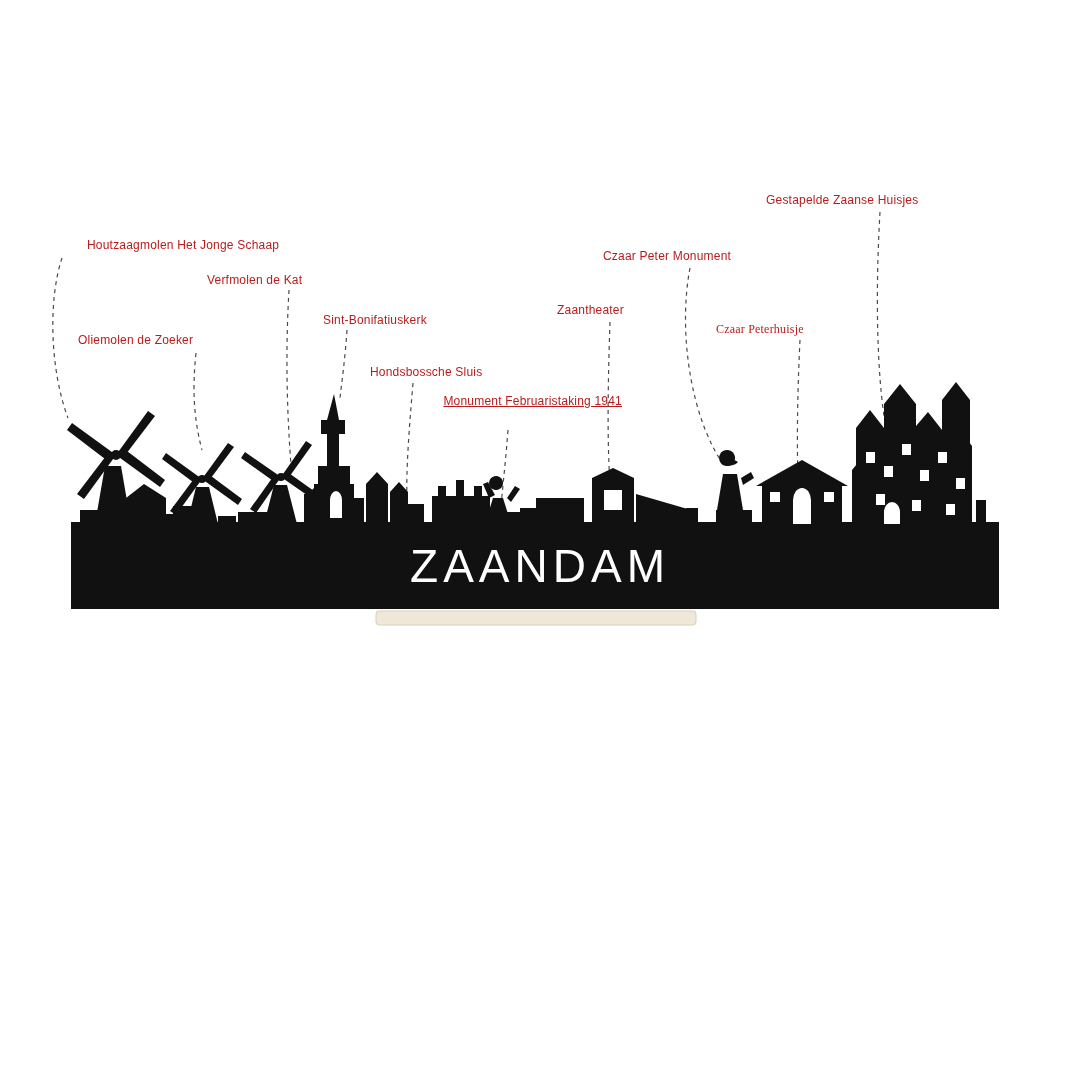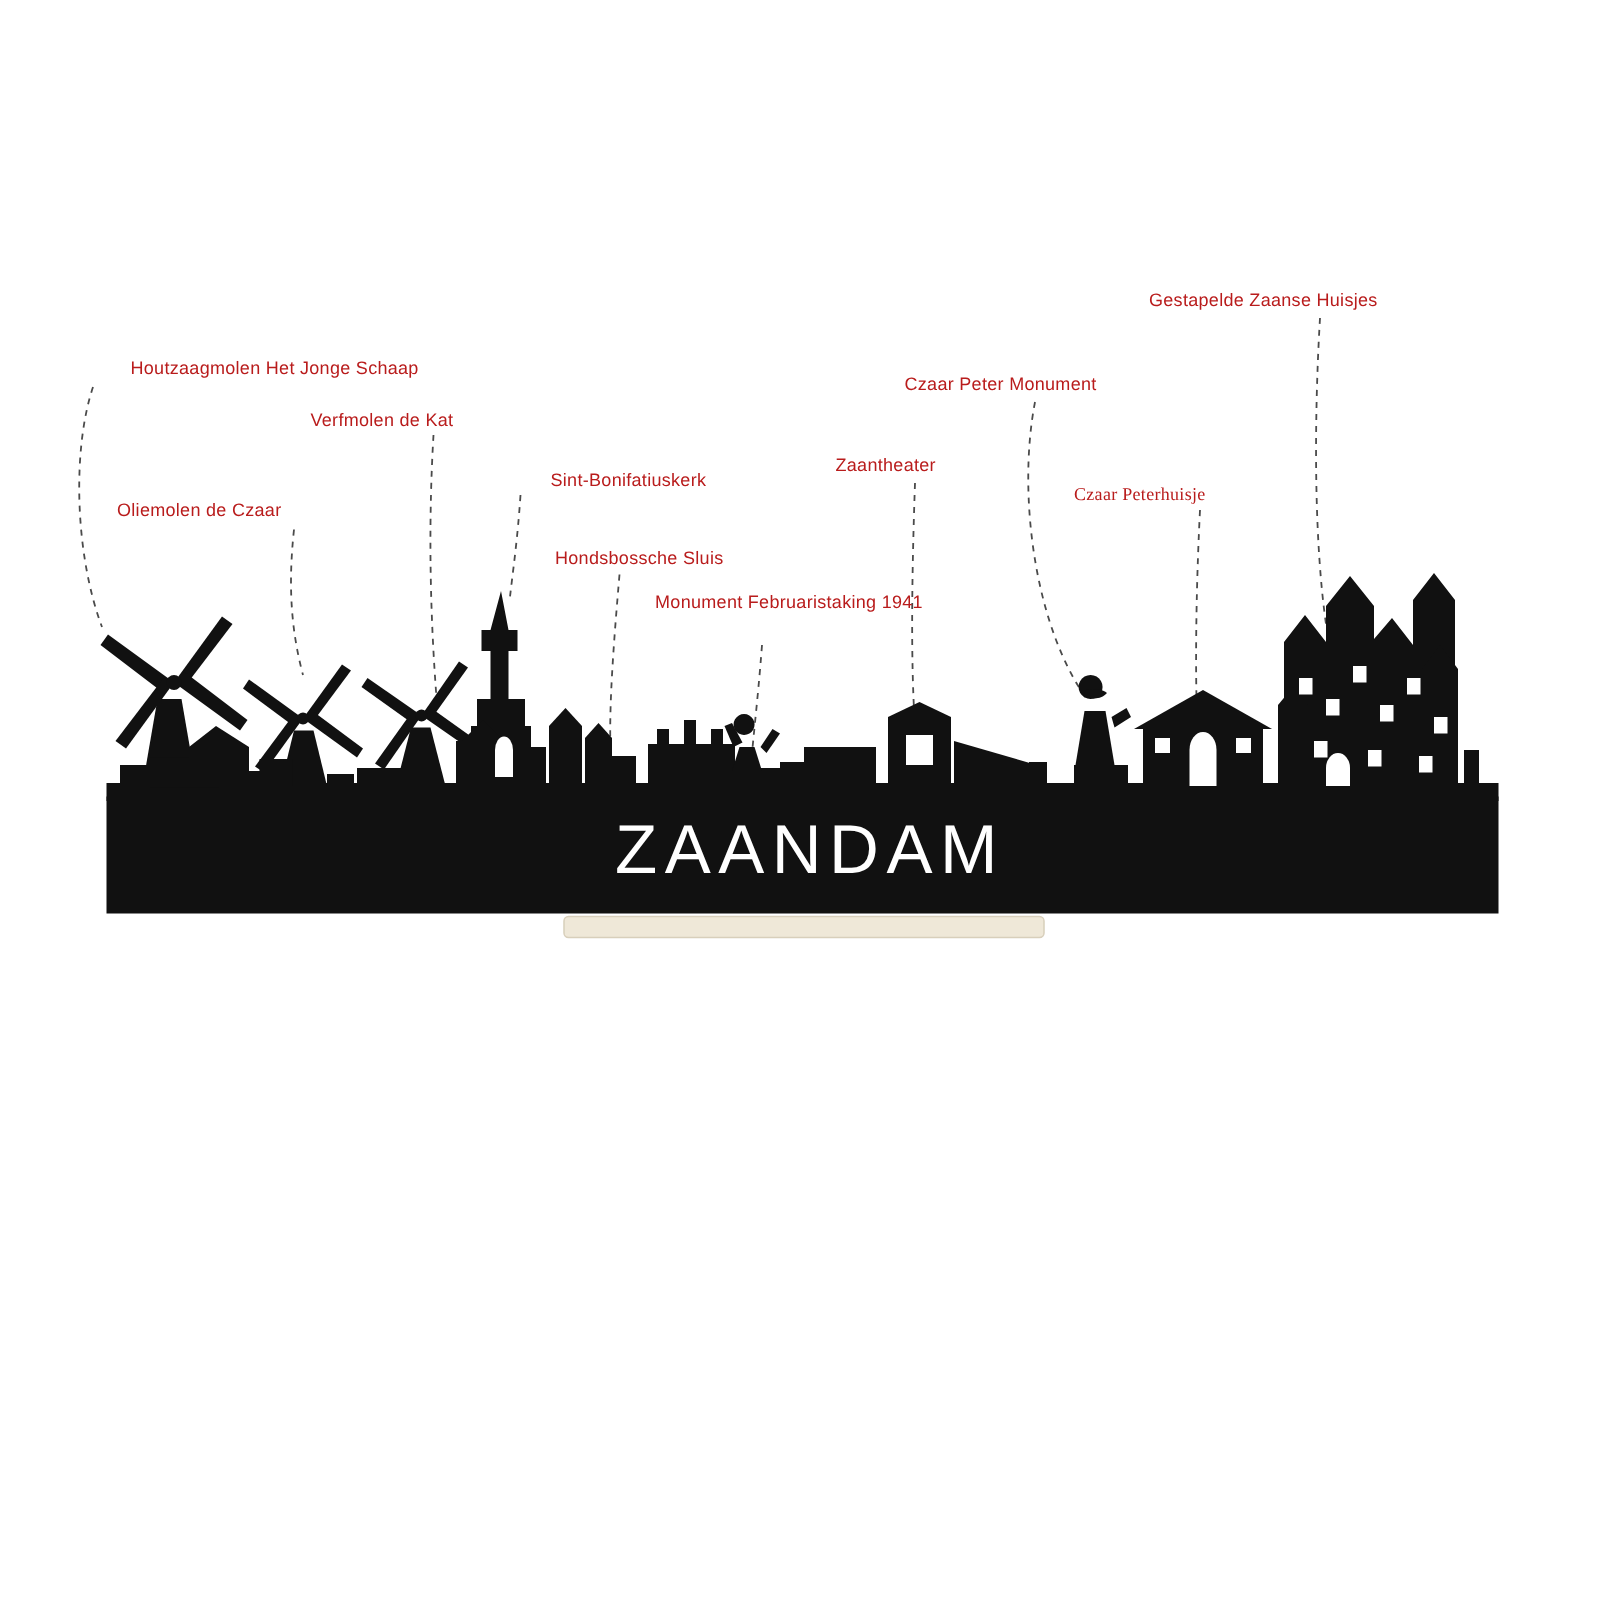--- a/index.html
+++ b/index.html
@@ -24,21 +24,22 @@
     position: absolute;
     font-family: "Liberation Sans", sans-serif;
     font-size: 12px;
     color: #b91c1c;
     white-space: nowrap;
     letter-spacing: 0.2px;
     line-height: 1.25;
   }
   .label.two-line {
     white-space: normal;
-    text-align: center;
+    text-align: right;
+    text-decoration: underline;
   }
   svg.art {
     position: absolute;
     left: 0;
     top: 0;
     width: 1080px;
     height: 1080px;
     pointer-events: none;
   }
   .skyline-fill { fill: #111111; }
@@ -195,23 +196,23 @@
 
     </g>
 
     <text class="wordmark" x="540" y="582" text-anchor="middle">ZAANDAM</text>
 
     <rect class="base-stand" x="376" y="611" width="320" height="14" rx="3"></rect>
 
   </svg>
 
   <div class="label" style="left:47px;  top:238px;margin-left:40px;">Houtzaagmolen Het Jonge Schaap</div>
-  <div class="label" style="left:78px;  top:333px;">Oliemolen de Czaar</div>
+  <div class="label" style="left:78px;  top:333px;">Oliemolen de Zoeker</div>
   <div class="label" style="left:207px; top:273px;">Verfmolen de Kat</div>
-  <div class="label" style="left:323px; top:313px;margin-left:44px;">Sint-Bonifatiuskerk</div>
+  <div class="label" style="left:323px; top:313px;">Sint-Bonifatiuskerk</div>
   <div class="label" style="left:370px; top:365px;">Hondsbossche Sluis</div>
   <div class="label two-line" style="left:430px; top:394px; width:192px;">Monument
 Februaristaking 1941</div>
   <div class="label" style="left:557px; top:303px;">Zaantheater</div>
   <div class="label" style="left:603px; top:249px;">Czaar Peter Monument</div>
   <div class="label" style="left:716px; top:322px;font-family:Liberation Serif, serif;">Czaar Peterhuisje</div>
   <div class="label" style="left:766px; top:193px;">Gestapelde Zaanse Huisjes</div>
 
 </div>
 

